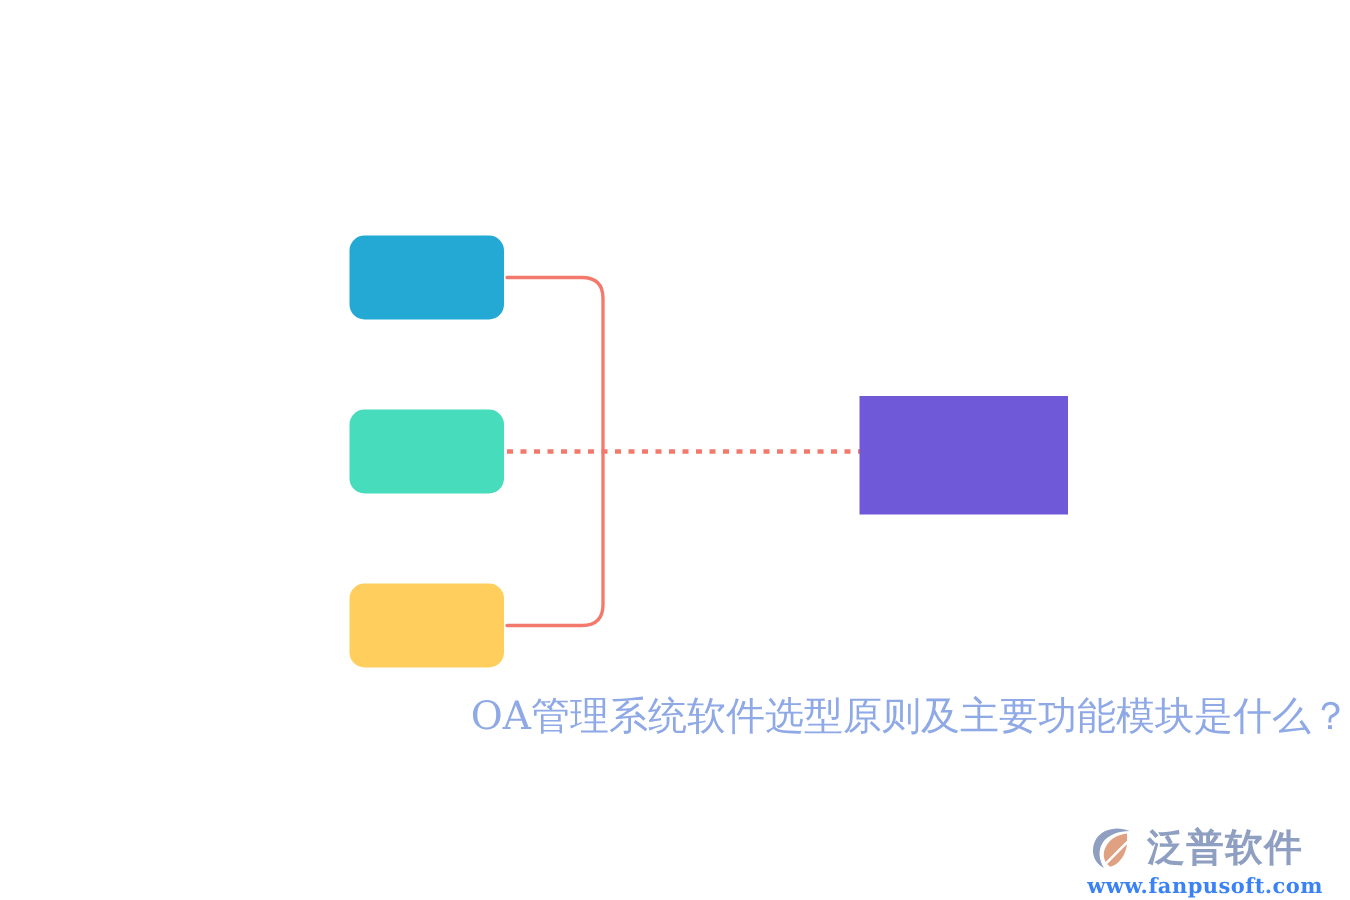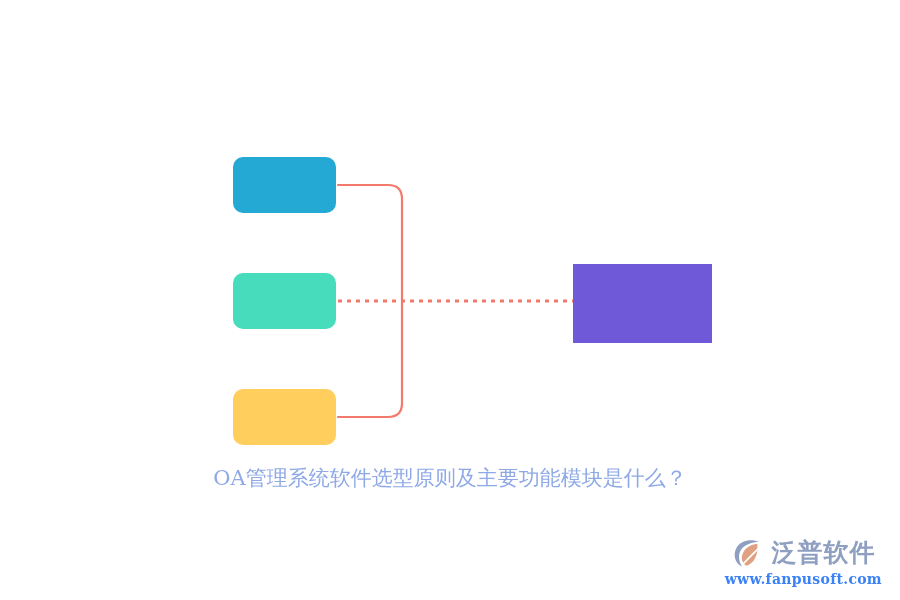--- a/index.html
+++ b/index.html
@@ -28,38 +28,38 @@
     height: 600px;
     display: block;
   }
 
   
   #page-title {
     position: absolute;
     left: 0;
     top: 458px;
     width: 900px;
-    text-align: center;
+    text-align: right;
     font-family: "DejaVu Serif", "Liberation Serif", serif;
-    font-size: 21px;
+    font-size: 26px;
     line-height: 40px;
     font-weight: 400;
     color: #8ea9e6;
     letter-spacing: 0px;
     white-space: nowrap;
   }
 
   
   #brand-logo {
     position: absolute;
     right: 18px;
-    bottom: 12px;
+    bottom: 0;
     display: flex;
     flex-direction: column;
-    align-items: center;
+    align-items: flex-start;
   }
   .logo-row {
     display: flex;
     align-items: center;
     gap: 6px;
   }
   .logo-mark {
     width: 34px;
     height: 34px;
     display: block;

